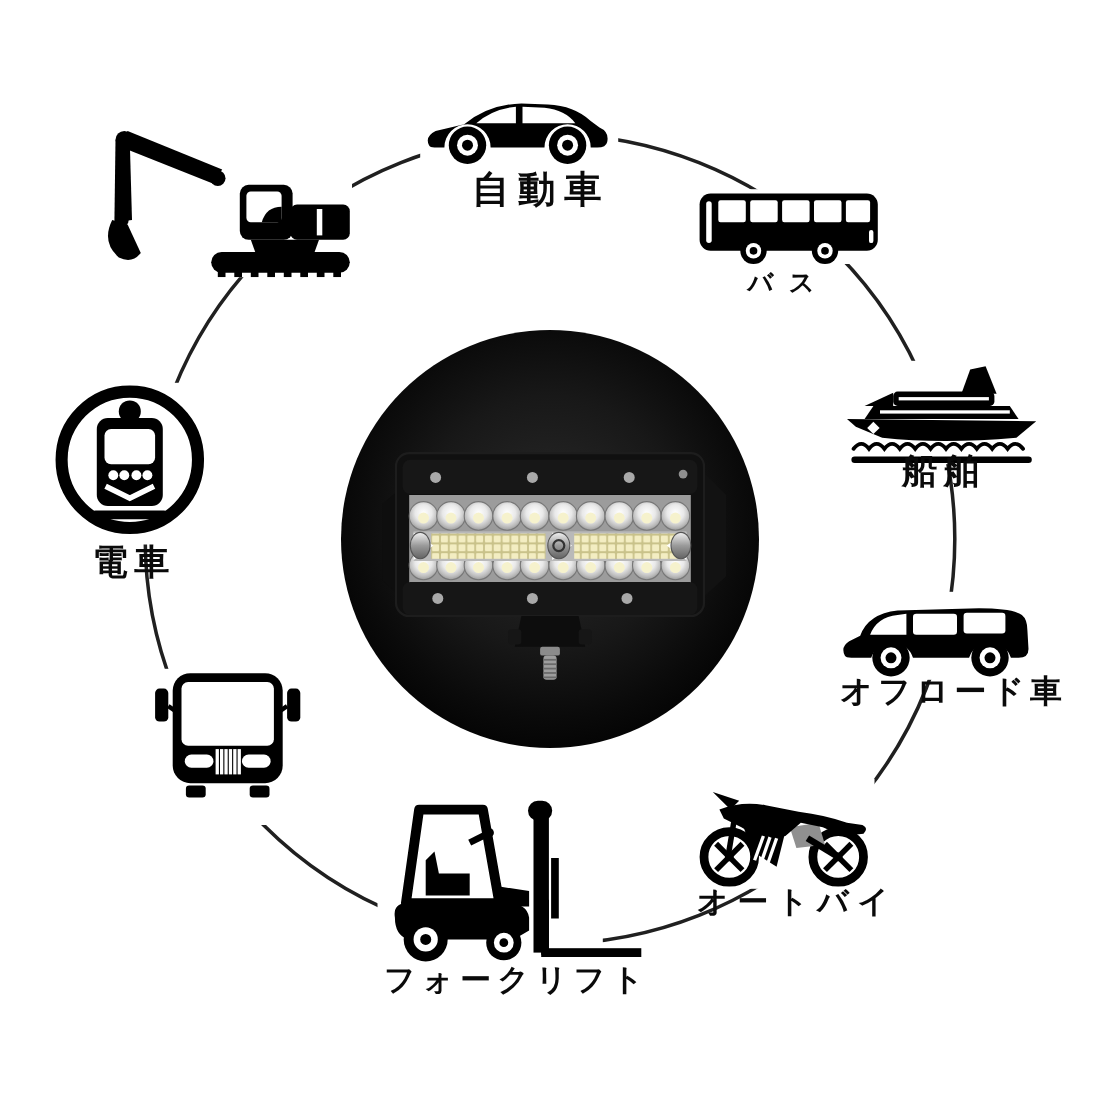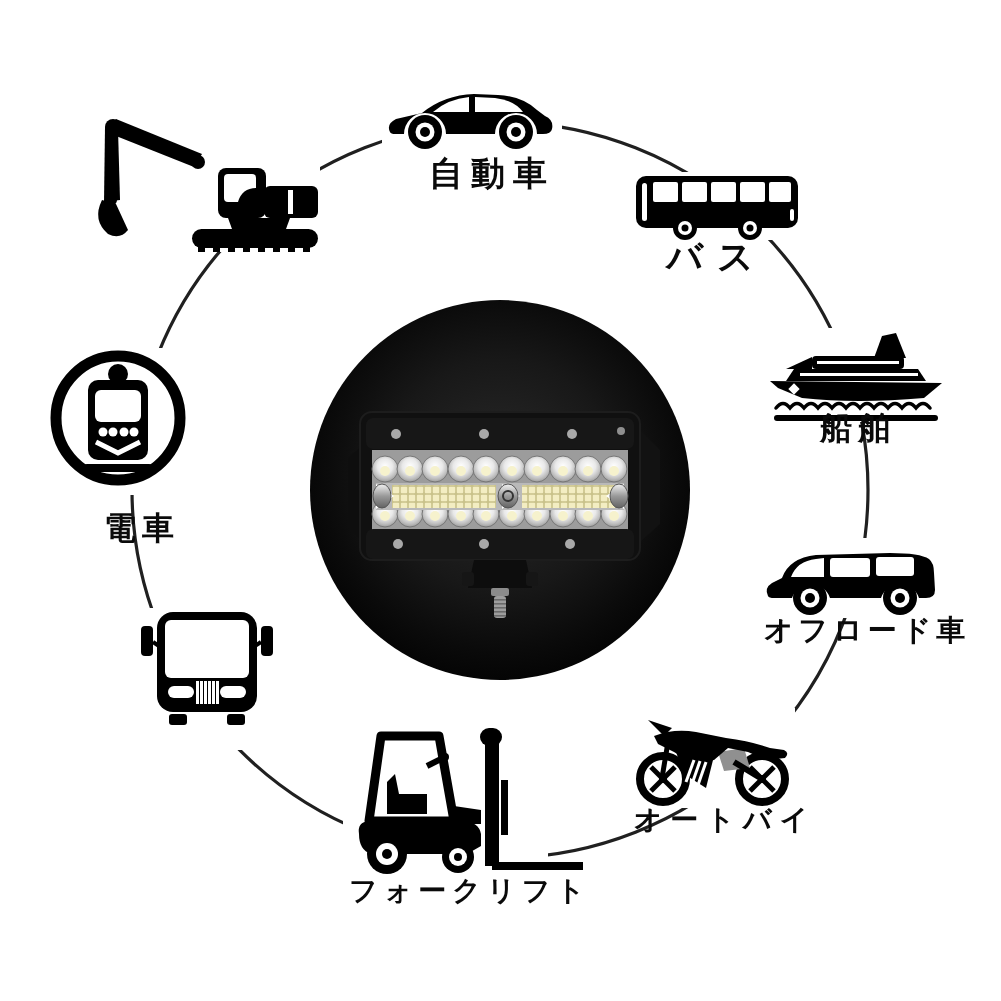--- a/index.html
+++ b/index.html
@@ -7,21 +7,21 @@
          font-family:"Liberation Sans","DejaVu Sans",sans-serif;}
   .ring-svg{position:absolute;left:0;top:0;z-index:0;}
   .icon{position:absolute;z-index:2;}
   .icon svg{display:block;}
   .whitebg{background:#ffffff;}
   .label{position:absolute;z-index:3;transform:translate(-50%,-50%);
          font-weight:700;color:#0a0a0a;white-space:nowrap;line-height:1;}
   .center-wrap{position:absolute;z-index:1;}
   .lb-34{font-size:34px;letter-spacing:8px;}
   .lb-32{font-size:32px;letter-spacing:6px;}
-  .lb-30{font-size:36px;letter-spacing:14px;}
+  .lb-30{font-size:23px;letter-spacing:14px;}
   .lb-29{font-size:29px;letter-spacing:5px;text-align:right;}
   .lb-28{font-size:28px;letter-spacing:8px;}
   .lb-28b{font-size:28px;letter-spacing:6px;}
 </style>
 </head>
 <body>
 
 <div class="stage">
 
   <svg class="ring-svg" width="1001" height="1001">
@@ -262,21 +262,21 @@
       <rect x="38" y="32" width="60" height="80" rx="10" fill="#000"></rect>
       <rect x="45" y="42" width="46" height="32" rx="6" fill="#fff"></rect>
       <circle cx="53" cy="84" r="4.5" fill="#fff"></circle>
         <circle cx="63" cy="84" r="4.5" fill="#fff"></circle>
       <circle cx="74" cy="84" r="4.5" fill="#fff"></circle>
         <circle cx="84" cy="84" r="4.5" fill="#fff"></circle>
       <path d="M46 94 L68 105 L90 94" fill="none" stroke="#fff" stroke-width="5"></path>
       <rect x="33" y="116" width="70" height="8" rx="4" fill="#000"></rect>
     </svg>
   </div>
-  <div class="label lb-32" style="left:122px;top:528px;margin-left:20px;">電車</div>
+  <div class="label lb-32" style="left:122px;top:511px;">電車</div>
 
   <div class="icon" style="left:92px;top:112px;">
     <svg class="whitebg" width="228" height="140" viewBox="0 0 228 140">
       <polygon points="14,20 24,7 110,42 102,55" fill="#000"></polygon>
       <circle cx="21" cy="15" r="8" fill="#000"></circle>
       <polygon points="13,15 26,17 28,88 12,90" fill="#000"></polygon>
       <circle cx="19" cy="88" r="6" fill="#000"></circle>
       <path fill="#000" d="M10 88 Q0 108 16 122 Q28 128 36 118 L24 92 Z"></path>
       <circle cx="106" cy="50" r="7" fill="#000"></circle>
       <rect x="126" y="56" width="48" height="50" rx="8" fill="#000"></rect>

